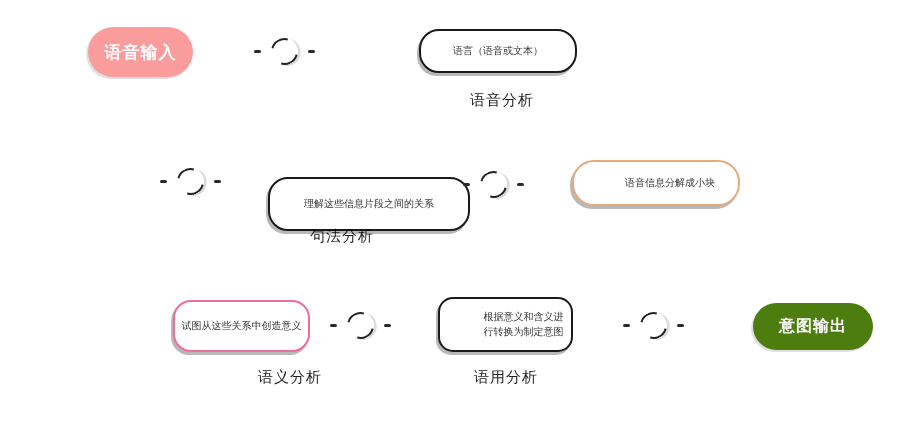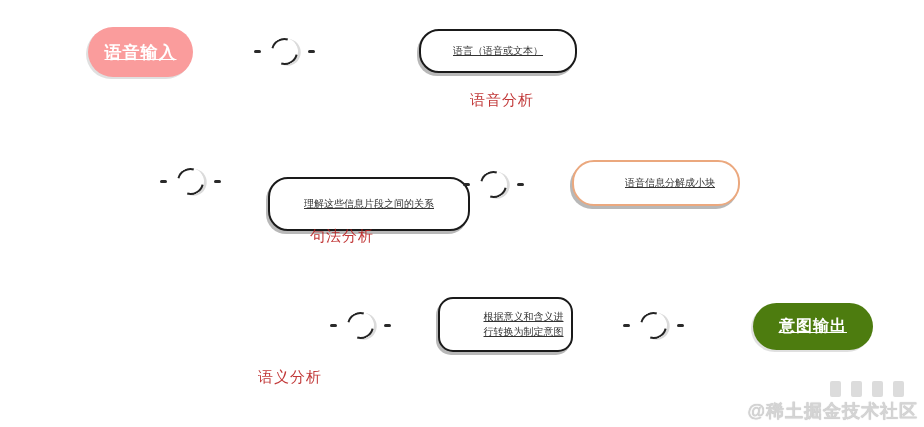--- a/index.html
+++ b/index.html
@@ -3,39 +3,39 @@
 <meta charset="utf-8">
 <style>
   html,body{margin:0;padding:0;background:#ffffff;}
   .canvas{
     position:relative;width:924px;height:427px;background:#ffffff;overflow:hidden;
     font-family:"Liberation Sans","DejaVu Sans",sans-serif;
   }
   
   .node{
     position:absolute;display:flex;align-items:center;justify-content:center;
-    box-sizing:border-box;text-align:center;text-decoration:underline;
+    box-sizing:border-box;text-align:center;
   }
   .pill{
     border-radius:25px;color:#ffffff;font-weight:bold;font-size:17px;
     letter-spacing:1px;box-shadow:-2px 2px 0 rgba(0,0,0,0.12);
   }
   .pill-red{background:#fa9c9c;}
   .pill-blue{background:#4d7c0f;font-size:16px;}
   .box{
     background:#ffffff;border:2px solid #1a1a1a;border-radius:20px;
     color:#333333;font-size:10px;line-height:1.45;
     box-shadow:-2px 3px 0 rgba(0,0,0,0.28);
   }
   .box-orange{border:2.5px solid #eba87e;border-radius:22px;}
   .box-pink{border:2.5px solid #ed6f96;border-radius:18px;}
   .box .txt{display:block;padding:2px 6px;}
   
   .stage{
-    position:absolute;width:150px;text-align:center;color:#b91c1c;
+    position:absolute;width:150px;text-align:center;color:#000000;
     font-size:15px;letter-spacing:1px;filter:blur(0.55px);opacity:0.88;
   }
   
   .conn{position:absolute;display:flex;align-items:center;height:28px;}
   .tick{width:7px;height:3px;background:#2a2a2a;border-radius:2px;flex:none;}
   .loop{
     width:23px;height:23px;flex:none;margin:0 10px;background:#ffffff;
     border:2.5px solid #232323;border-left-color:transparent;border-right-color:transparent;
     border-radius:50%;transform:rotate(-30deg);
     box-shadow:2px 2px 0 rgba(0,0,0,0.14);
@@ -86,42 +86,40 @@
   <div class="conn" style="left:463px;top:170px;">
     <span class="tick"></span>
     <span class="loop"></span>
     <span class="tick"></span>
   </div>
 
   <div class="node box box-orange" style="left:572px;top:160px;width:168px;height:46px;padding-left:28px;">
     <span class="txt">语音信息分解成小块</span>
   </div>
 
+  <div class="node box box-pink" style="left:173px;top:300px;width:137px;height:52px;">
+    <span class="txt" style="width:122px;">试图从这些关系中创造意义</span>
+  </div>
   <div class="stage" style="left:172px;top:368px;text-align:right;">语义分析</div>
 
   <div class="conn" style="left:330px;top:311px;">
     <span class="tick"></span>
     <span class="loop"></span>
     <span class="tick"></span>
   </div>
 
   <div class="node box" style="left:438px;top:297px;width:135px;height:55px;border-radius:15px;">
     <span class="txt" style="width:120px;margin-left:36px;">根据意义和含义进行转换为制定意图</span>
   </div>
+  <div class="stage" style="left:431px;top:368px;">语用分析</div>
 
   <div class="conn" style="left:623px;top:311px;">
     <span class="tick"></span>
     <span class="loop"></span>
     <span class="tick"></span>
   </div>
 
   <div class="node pill pill-blue" style="left:753px;top:303px;width:120px;height:47px;">
     <span>意图输出</span>
   </div>
 
-  <div class="watermark">
-    <div class="wm-logo">
-      <i></i><i></i><i></i><i></i>
-    </div>
-    <div class="wm-text">@稀土掘金技术社区</div>
-  </div>
 
 </div>
 
 </body></html>

